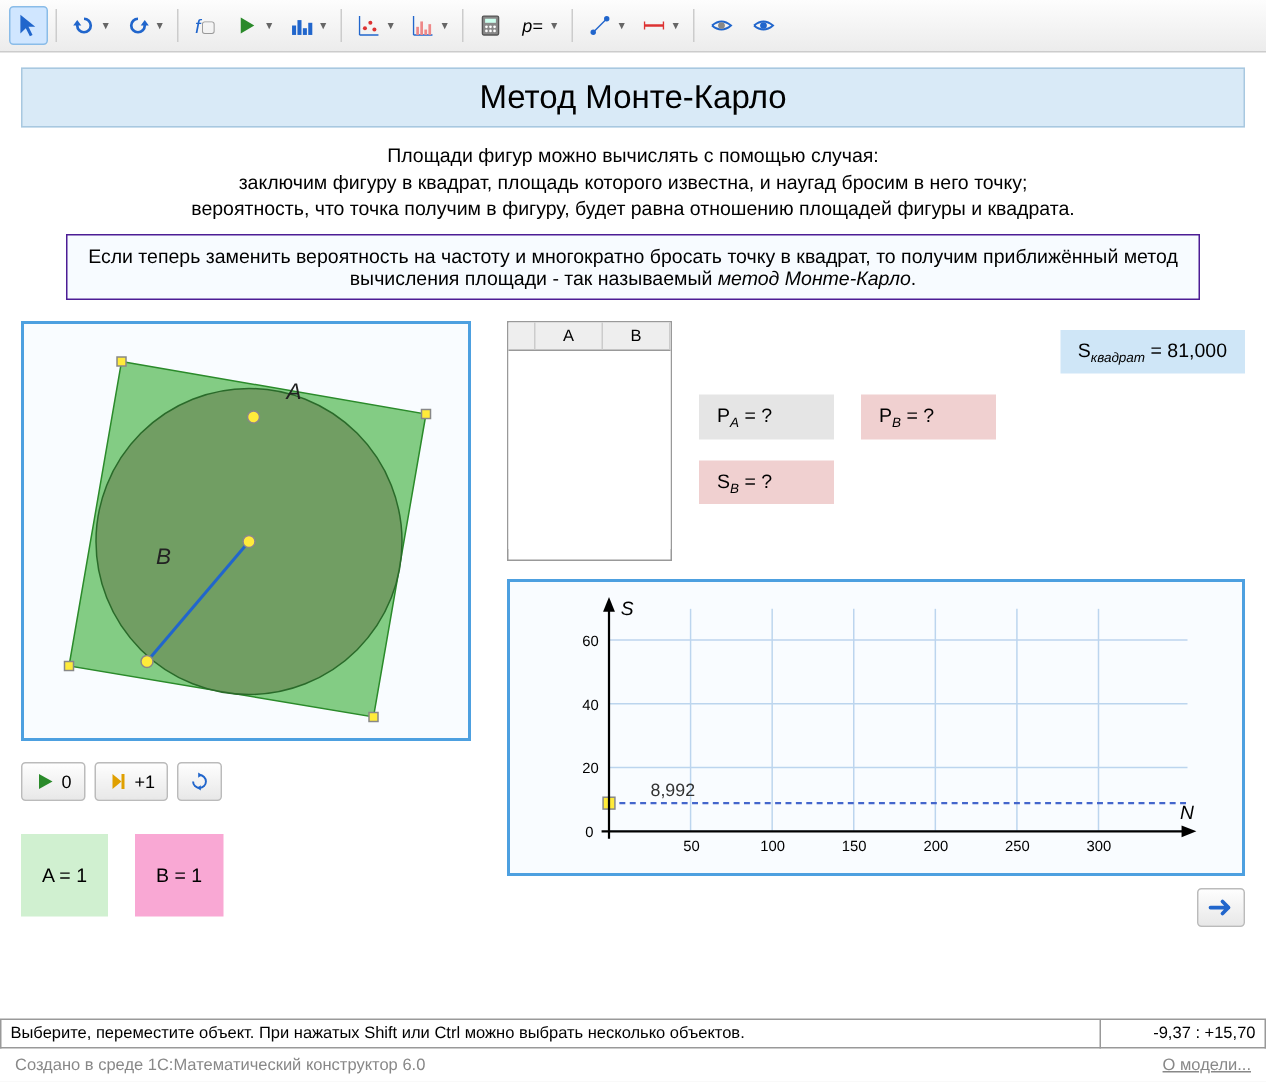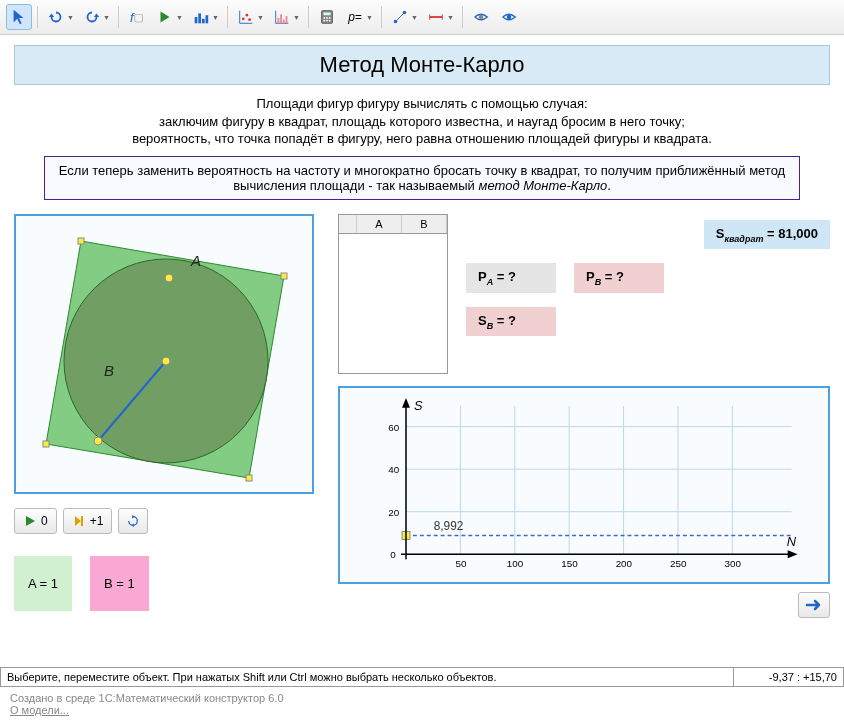--- a/index.html
+++ b/index.html
@@ -37,36 +37,36 @@
 
 .right-top { display: flex; gap: 18px; align-items: flex-start; }
 .data-table { border: 1px solid #999; background: #fff; width: 110px; height: 160px; }
 .data-table .hdr { display: flex; border-bottom: 1px solid #999; background: #eee; }
 .data-table .hdr div { flex: 1; text-align: center; font-size: 11px; padding: 3px 0; border-right: 1px solid #ccc; }
 .data-table .hdr div:first-child { flex: 0 0 18px; }
 .data-table .body { height: 132px; background: #fff; }
 
 .stats { flex: 1; display: flex; flex-direction: column; gap: 14px; padding-top: 6px; }
 .stat-row { display: flex; gap: 18px; }
-.stat-box { padding: 6px 12px; font-size: 13px; min-width: 90px; font-weight: bold; }
+.stat-box { padding: 6px 12px; font-size: 13px; min-width: 90px; }
 .stat-box.blue { background: #cfe6f7; }
 .stat-box.green { background: #e5e5e5; }
 .stat-box.red { background: #f0d0d0; }
 .stat-box sub { font-size: 9px; font-style: italic; }
 
 .plot-panel { border: 2px solid #4da0e0; background: #f9fcff; margin-top: 12px; height: 198px; position: relative; padding: 8px; }
 .plot-panel svg { width: 100%; height: 100%; }
 
 .next-arrow { float: right; margin-top: 8px; width: 32px; height: 26px; border: 1px solid #bbb; background: linear-gradient(#fefefe,#e8e8e8); border-radius: 3px; display: flex; align-items: center; justify-content: center; cursor: pointer; }
 
 .statusbar { display: flex; border-top: 1px solid #999; font-size: 11px; }
 .statusbar .msg { flex: 1; padding: 3px 6px; border: 1px solid #999; border-top: none; }
 .statusbar .coords { width: 110px; padding: 3px 6px; border: 1px solid #999; border-top: none; border-left: none; text-align: right; }
 
-.footer { display: flex; justify-content: space-between; padding: 5px 10px; font-size: 11px; color: #888; flex-direction: column; }
+.footer { display: flex; justify-content: space-between; padding: 5px 10px; font-size: 11px; color: #888; }
 .footer a { color: #888; }
 </style>
 </head>
 <body>
 <div class="app">
 
 <div class="toolbar">
   <div class="tool-btn active">
         <svg viewBox="0 0 20 20">
           <path d="M4 2 L4 16 L8 12 L11 18 L13 17 L10 11 L15 11 Z" fill="#2166cc"></path>
@@ -173,23 +173,23 @@
           <path d="M3 10 Q10 4 17 10 Q10 16 3 10" fill="none" stroke="#2166cc" stroke-width="1.5"></path>
           <circle cx="10" cy="10" r="2.5" fill="#2166cc"></circle>
         </svg>
       </div>
 </div>
 
 <div class="content">
   <div class="title-bar">Метод Монте-Карло</div>
 
   <div class="intro">
-    <div>Площади фигур фигуру вычислять с помощью случая:</div>
+    <div>Площади фигур можно вычислять с помощью случая:</div>
     <div>заключим фигуру в квадрат, площадь которого известна, и наугад бросим в него точку;</div>
-    <div>вероятность, что точка попадёт в фигуру, него равна отношению площадей фигуры и квадрата.</div>
+    <div>вероятность, что точка получим в фигуру, будет равна отношению площадей фигуры и квадрата.</div>
   </div>
 
   <div class="note-box">
     <span>Если теперь заменить вероятность на частоту и многократно бросать точку в квадрат, то получим приближённый метод вычисления площади - так называемый </span><span class="em">метод Монте-Карло</span><span>.</span>
   </div>
 
   <div class="workarea">
     <div class="left-col">
       <div class="geom-canvas">
         <svg width="300" height="280" viewBox="0 0 300 280">

